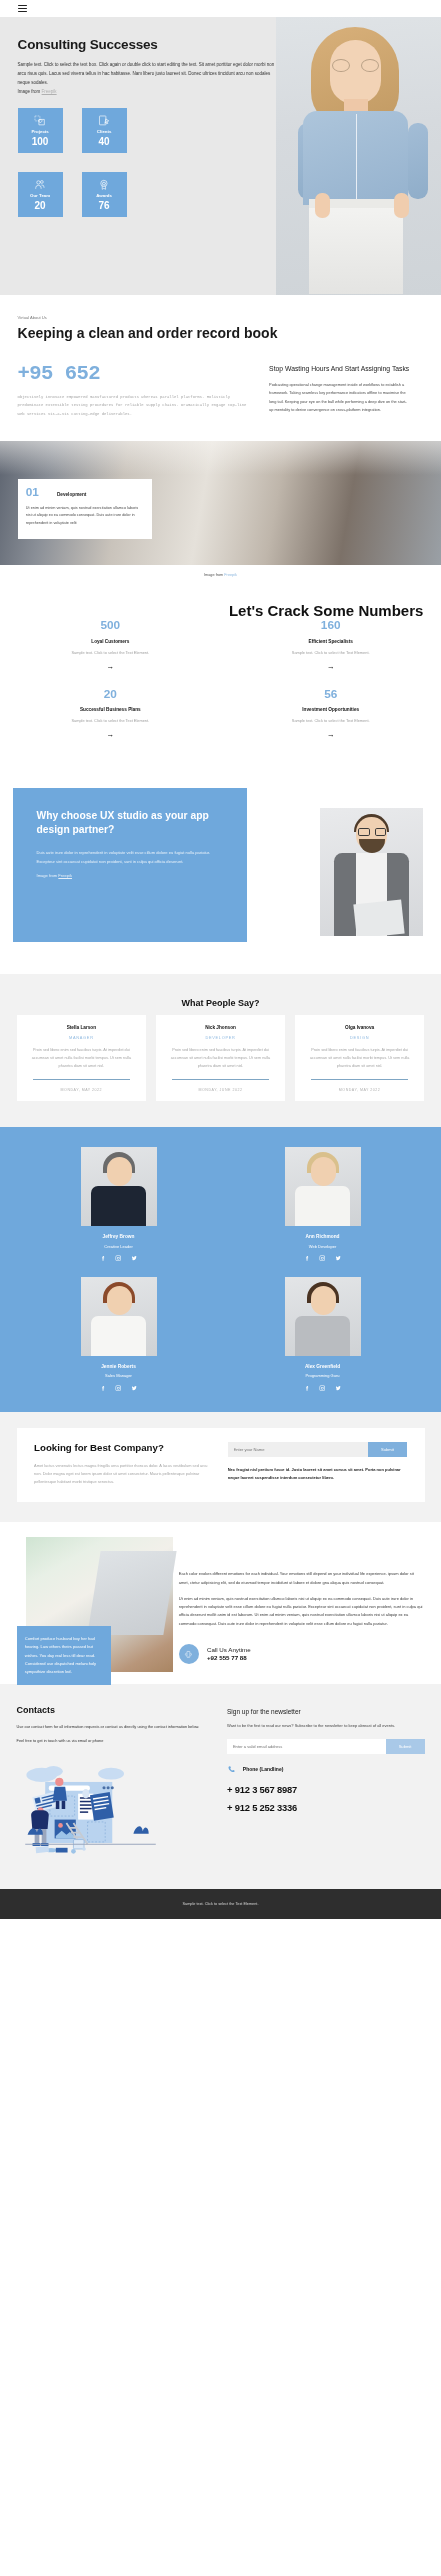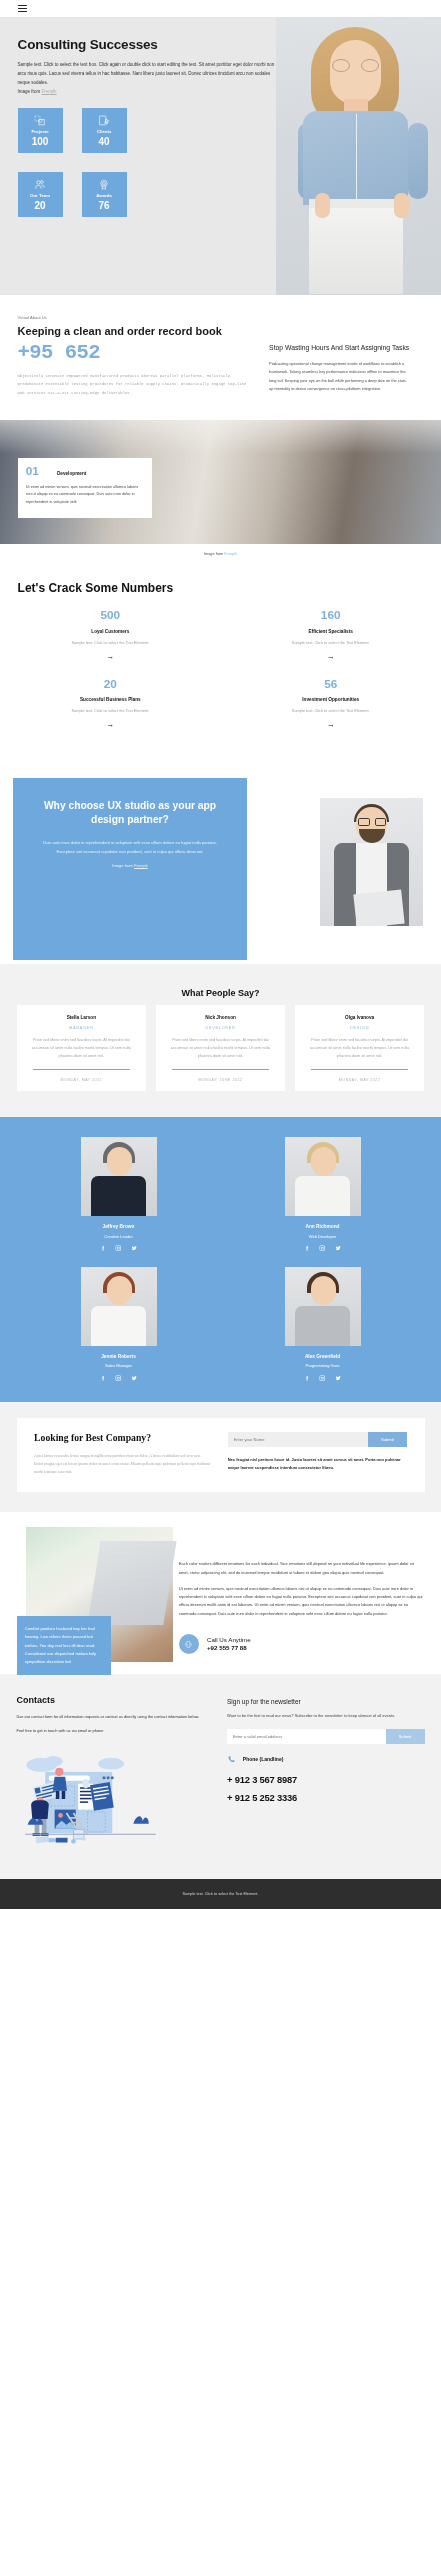--- a/index.html
+++ b/index.html
@@ -56,21 +56,21 @@
   .tiles { display:grid; grid-template-columns:45px 45px; gap:19px; margin-top:11.8px; }
   .tile { background:#6fa8dc; width:45px; height:45px; display:flex; flex-direction:column;
     align-items:center; justify-content:center; color:#fff; }
   .tile svg { width:11.8px; height:11.8px; margin-bottom:2.9px; }
   .tile .tl { font-size:4.4px; font-weight:bold; margin-bottom:2.9px; }
   .tile .tn { font-size:10px; font-weight:bold; line-height:1; }
 
   
   .about { background:#fff; padding:20px 17.6px 23.5px; }
   .eyebrow { font-size:4.1px; color:#7a7a7a; margin-bottom:5.9px; }
-  .about h2 { font-size:11px; font-weight:bold; color:#1a1a1a; margin-bottom:6px; }
+  .about h2 { font-size:14px; font-weight:bold; color:#1a1a1a; margin-bottom:23px; }
   .about-cols { display:flex; gap:16.5px; }
   .about-left { width:235px;font-family:Liberation Mono, monospace; }
   .bignum { font-size:20.6px; font-weight:bold; color:#7fb0dd; line-height:1; margin-bottom:8.2px; letter-spacing:-0.6px; }
   .about-left p { font-size:3.9px; line-height:2.1; color:#a5a5a5; }
   .about-right { width:141px; }
   .about-right h3 { font-size:6.8px; font-weight:normal; color:#1a1a1a; line-height:1.45; margin-bottom:7px; }
   .about-right p { font-size:3.9px; line-height:2.1; color:#4a4a4a; }
 
   
   .band { position:relative; height:124px; background:#cfd4d6; overflow:hidden; }
@@ -84,32 +84,32 @@
   .fcard .top { display:flex; align-items:baseline; gap:18px; margin-bottom:5.9px; }
   .fcard .num { font-size:11.8px; font-weight:bold; color:#7fb0dd; line-height:1; }
   .fcard .ttl { font-size:4.7px; font-weight:bold; color:#1a1a1a; }
   .fcard p { font-size:3.8px; line-height:2.0; color:#4a4a4a; }
 
   .credit-center { text-align:center; font-size:3.8px; color:#555; padding:8.2px 0 0; background:#fff; }
   .credit-center a { color:#8fb9e0; text-decoration:none; }
 
   
   .numbers { background:#fff; padding:25px 17.6px 23.5px; }
-  .numbers h2 { font-size:12px; font-weight:bold; text-align:left; color:#111; margin-bottom:15px; }
+  .numbers h2 { font-size:15px; font-weight:bold; text-align:right; color:#111; margin-bottom:1px; }
   .ngrid { display:grid; grid-template-columns:1fr 1fr; gap:0 35px; }
   .ncell { text-align:center; padding-bottom:17.6px; }
   .ncell .nv { font-size:11.8px; font-weight:bold; color:#7fb0dd; line-height:1; margin-bottom:7px; }
   .ncell .nl { font-size:4.7px; font-weight:bold; color:#111; margin-bottom:5.9px; }
   .ncell .nd { font-size:3.9px; color:#a0a0a0; margin-bottom:8.2px; }
   .ncell .arrow { font-size:7.6px; color:#111; line-height:1; }
 
   
   .why { position:relative; background:#fff; height:194px; }
-  .why-blue { position:absolute; left:13px; top:8.2px; width:234px; height:182px; background:#6fa8dc;
-     padding:21px 23.5px 0 23.5px; color:#fff;text-align:center; }
+  .why-blue { position:absolute; left:13px; top:8.2px; width:234px; height:154px; background:#6fa8dc;
+     padding:21px 23.5px 0 23.5px; color:#fff; }
   .why-blue h2 { font-size:10.3px; font-weight:bold; line-height:1.32; margin-bottom:13px; }
   .why-blue p { font-size:4.1px; line-height:2.0; color:#eaf2fa; }
   .why-blue .credit { font-size:4.1px; line-height:2.0; color:#eaf2fa; margin-top:5.9px; }
   .why-blue .credit a { color:#e6eef7; }
   .why-photo { position:absolute; right:17.6px; top:28px; width:103px; height:128px;
     background:linear-gradient(170deg,#e9eaec,#d5d7da); overflow:hidden; }
   .wp-head { position:absolute; left:36px; top:9.4px; width:31px; height:34px; background:#efd0b2; border-radius:15.3px; }
   .wp-hair { position:absolute; left:34px; top:5.9px; width:35px; height:17.6px; background:#4e3b2a; border-radius:17.6px 17.6px 0 0; }
   .wp-beard { position:absolute; left:39px; top:31px; width:26px; height:14px; background:#5a4631; border-radius:0 0 13px 13px; }
   .wp-glass { position:absolute; left:38px; top:20px; width:28px; height:8.2px; }
@@ -140,21 +140,21 @@
   .mp-face { position:absolute; left:26px; top:9.4px; width:25px; height:29px; background:#f0d0b0; border-radius:12.4px; }
   .mp-body { position:absolute; left:10.6px; top:39px; width:55px; height:41px; border-radius:7px 7px 0 0; }
   .mname { font-size:4.8px; font-weight:bold; margin-bottom:4.7px; }
   .mrole { font-size:4px; margin-bottom:6.5px; }
   .msocial { display:flex; gap:8.8px; justify-content:center; }
   .msocial svg { width:6.5px; height:6.5px; fill:#fff; }
 
   
   .lfb-sec { background:#f2f2f2; padding:15.3px 0 20px; }
   .lfb { background:#fff; margin:0 16.5px; padding:14px 17.6px 16.5px; display:flex; gap:17.6px; }
-  .lfb-left { width:176px;font-family:Liberation Serif, serif; }
+  .lfb-left { width:176px; }
   .lfb-left h2 { font-size:9.7px; font-weight:bold; color:#111; line-height:1.22; margin-bottom:8.2px; }
   .lfb-left p { font-size:3.9px; line-height:2.05; color:#a5a5a5; }
   .lfb-right { flex:1; }
   .formrow { display:flex; height:15.3px; margin-bottom:9.4px; }
   .formrow input { flex:1; border:none; background:#efefef; padding:0 5.9px; font-size:4.1px;
     color:#8a8a8a; font-family:"Liberation Sans", sans-serif; outline:none; }
   .formrow button { width:39px; border:none; background:#7fb0dd; color:#fff; font-size:4.1px;
     font-family:"Liberation Sans", sans-serif; cursor:pointer; }
   .lfb-right p.note { font-size:4px; line-height:2.0; font-weight:bold; color:#222; }
 

